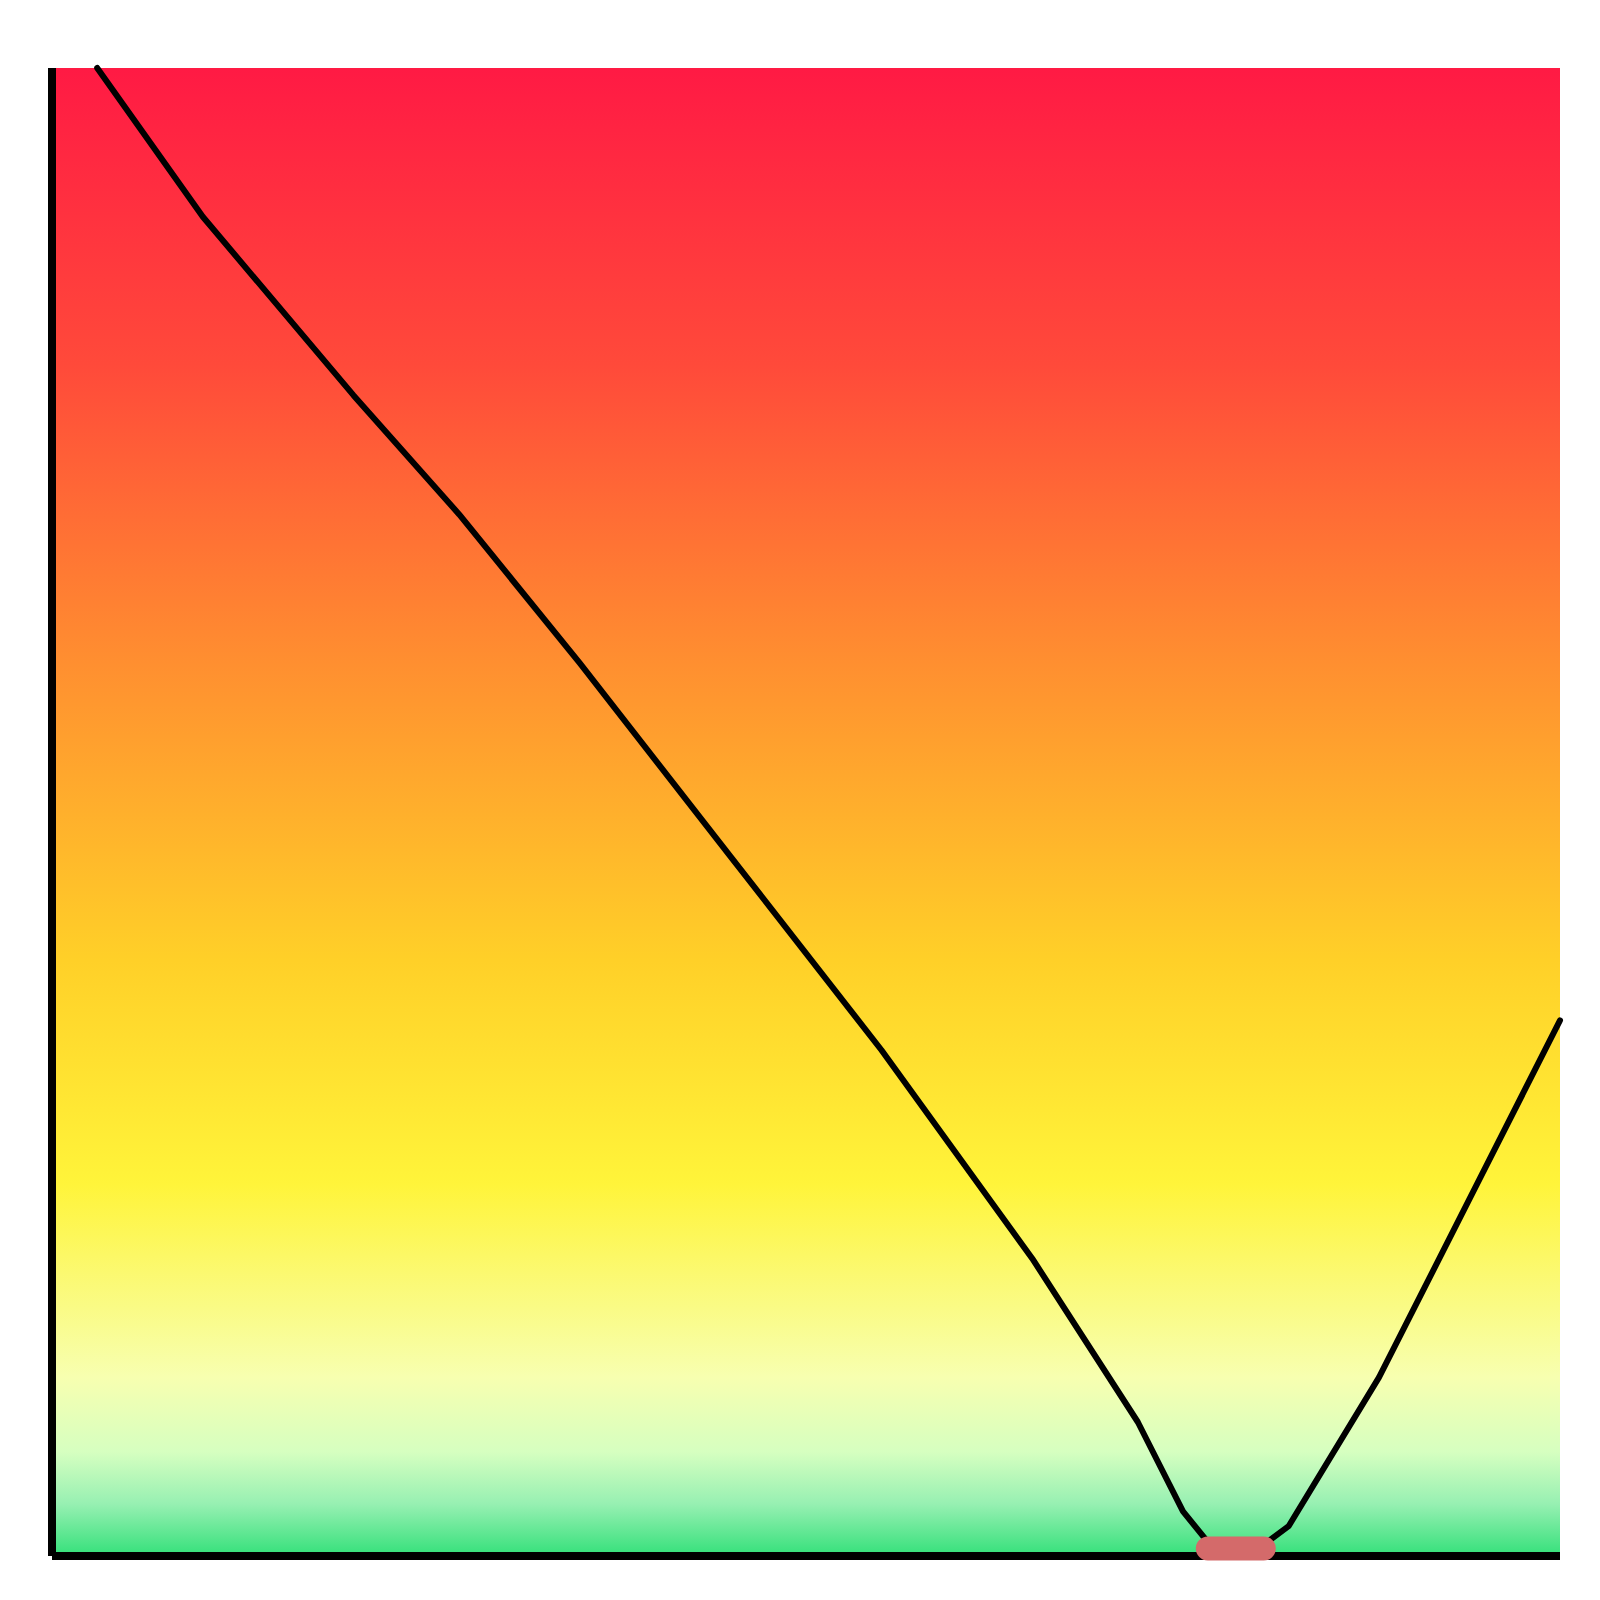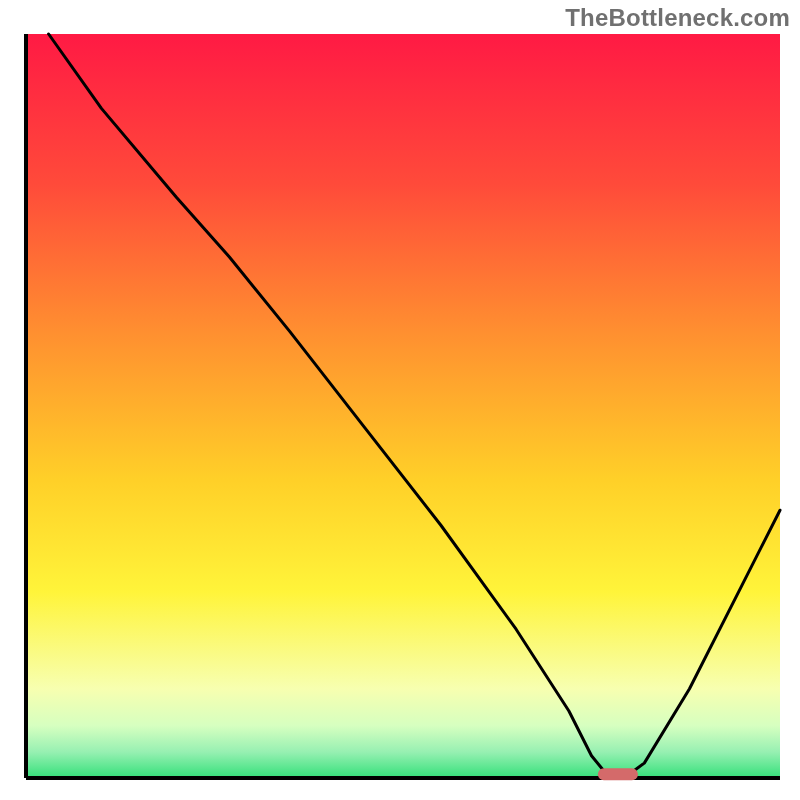--- a/index.html
+++ b/index.html
@@ -26,21 +26,20 @@
   }
   svg {
     display: block;
   }
 </style>
 </head>
 <body>
 
 <div class="container">
 
-  <div class="watermark">TheBottleneck.com</div>
 
   <svg width="800" height="800" viewBox="0 0 800 800">
 
     <defs>
       <linearGradient id="heat" x1="0" y1="0" x2="0" y2="1">
 
       <stop offset="0.00%" stop-color="#ff1a44"></stop>
           <stop offset="20.00%" stop-color="#ff4a3a"></stop>
           <stop offset="40.00%" stop-color="#ff8f30"></stop>
           <stop offset="60.00%" stop-color="#ffd028"></stop>

